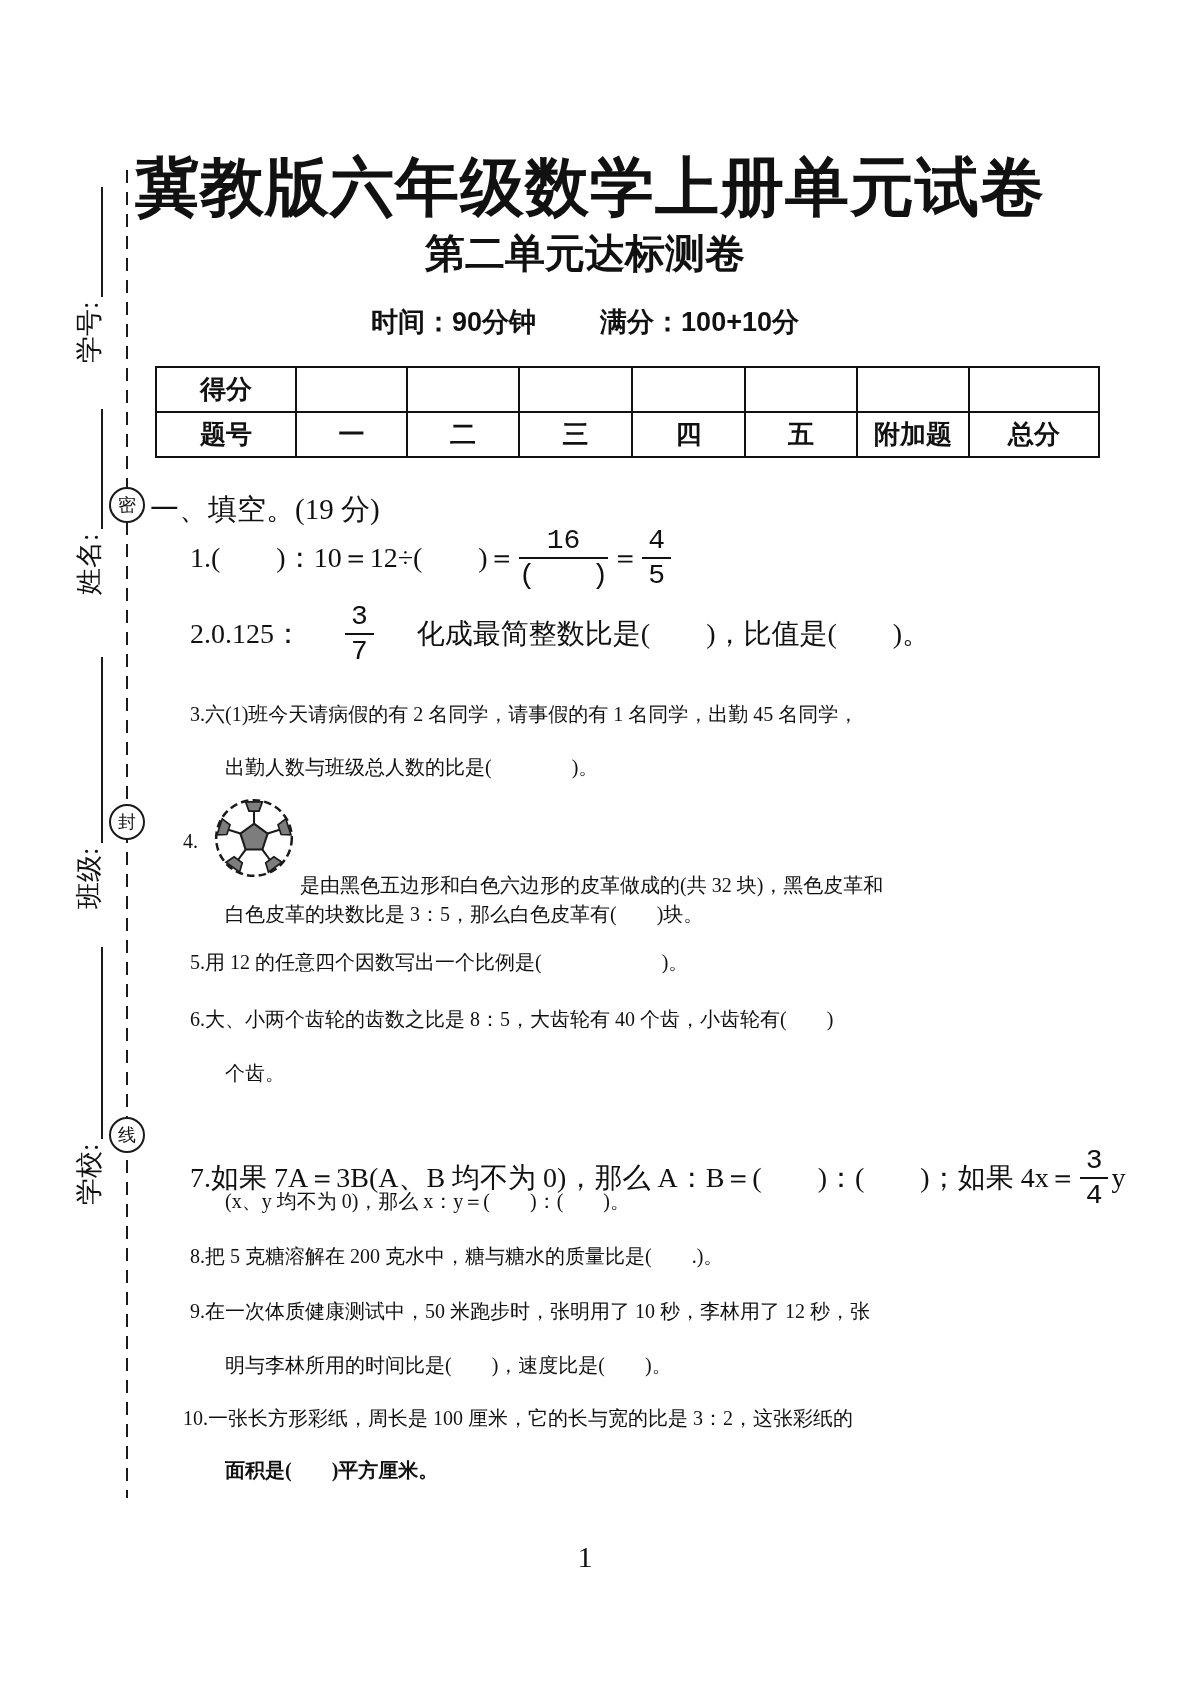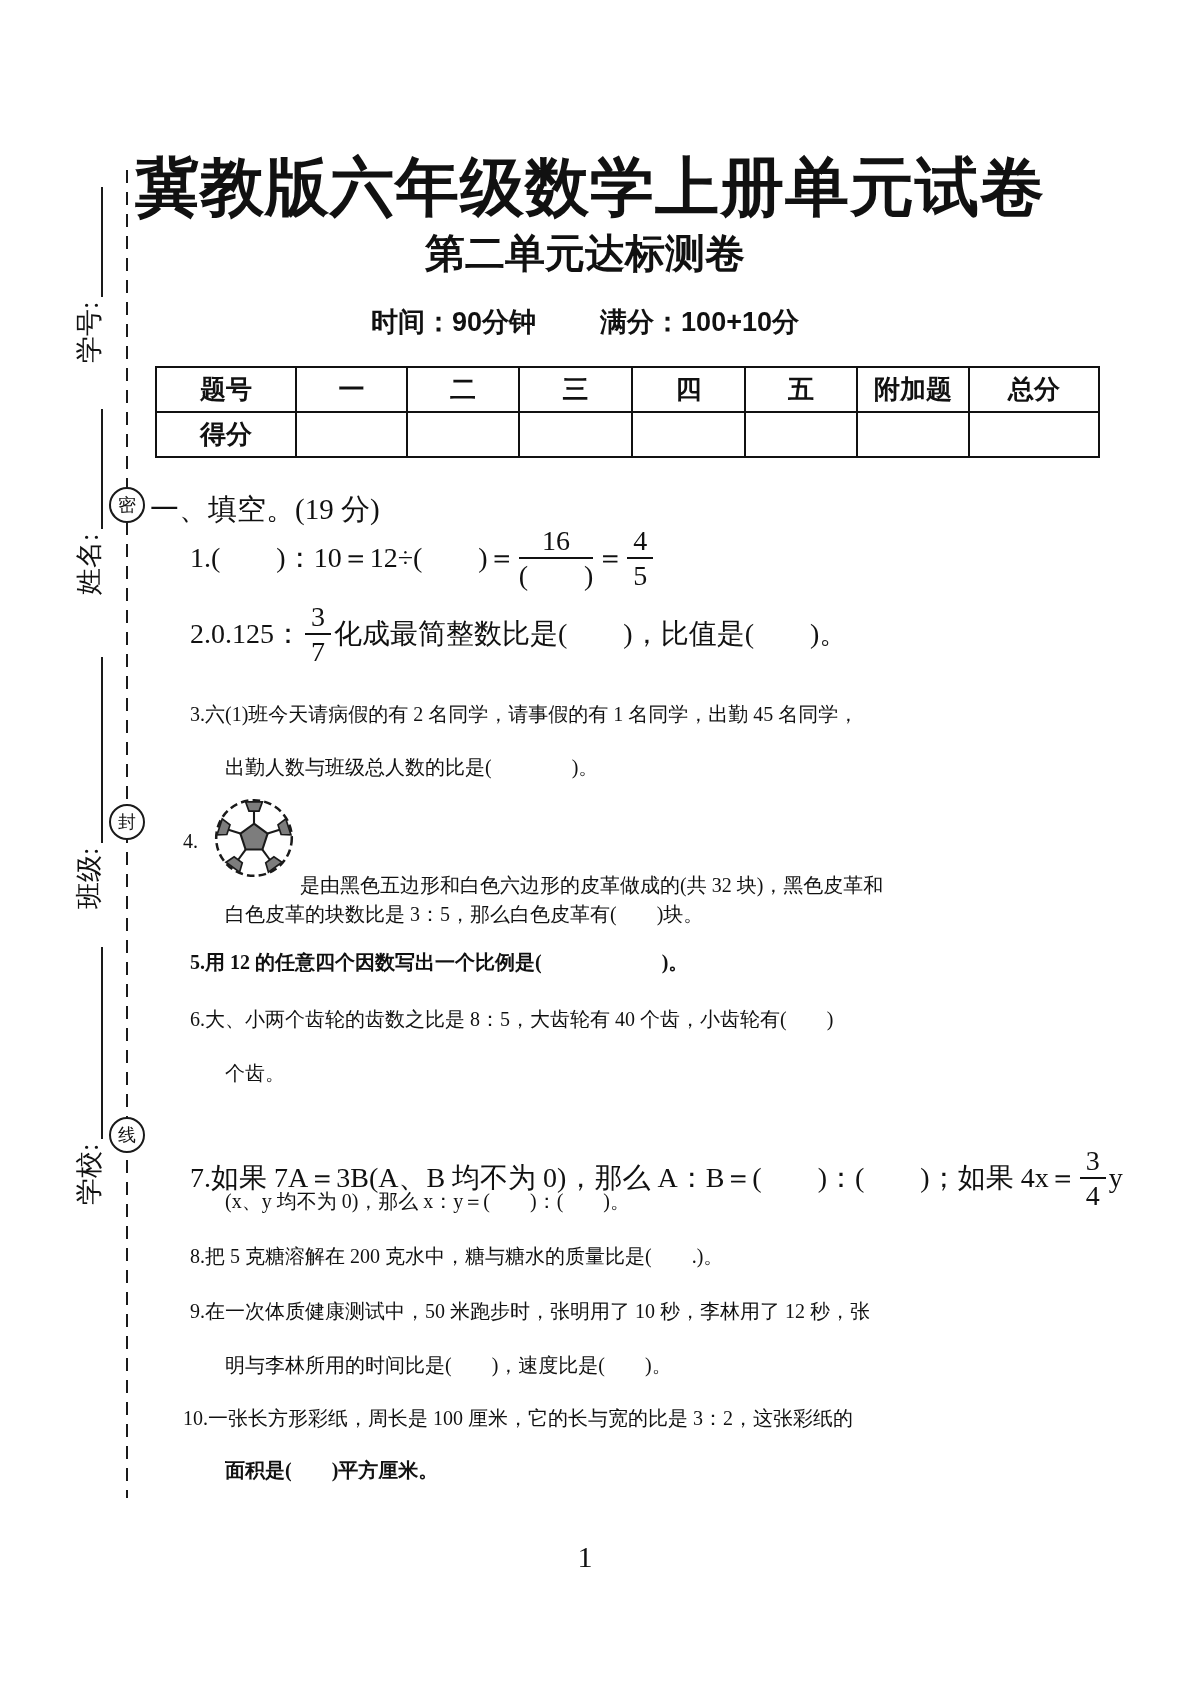--- a/index.html
+++ b/index.html
@@ -60,21 +60,21 @@
   }
 
   
   .qline {
     position:absolute; font-size:20px; white-space:nowrap; line-height:34px;
   }
   .qflex {
     position:absolute; display:flex; align-items:center;
     font-size:28px; white-space:nowrap;
   }
-  .frac { display:inline-block; text-align:center; line-height:1.05; margin:0 3px; }
+  .frac { display:inline-block; text-align:center; line-height:1.05; margin:0 3px;font-family:Liberation Mono, monospace; }
   .frac .num { display:block; border-bottom:2px solid #111; padding:0 6px 2px; }
   .frac .den { display:block; padding-top:2px; }
   .pagenum { top:1540px; font-size:30px; }
 </style>
 </head>
 <body>
 
 <div class="seal-dash-line"></div>
 
 <div class="margin-field" style="left:2px;  top:258px;  width:176px;">
@@ -116,58 +116,58 @@
       <col style="width:111px">
       <col style="width:112px">
       <col style="width:113px">
     <col style="width:113px">
       <col style="width:112px">
       <col style="width:112px">
       <col style="width:130px">
   </colgroup>
   <tbody>
       <tr>
+    <td>得分</td>
+    <td></td>
+    <td></td>
+    <td></td>
+    <td></td>
+    <td></td>
+    <td></td>
+    <td></td>
+  </tr>
+  <tr>
     <td>题号</td>
     <td>一</td>
     <td>二</td>
     <td>三</td>
     <td>四</td>
     <td>五</td>
     <td>附加题</td>
     <td>总分</td>
   </tr>
-  <tr>
-    <td>得分</td>
-    <td></td>
-    <td></td>
-    <td></td>
-    <td></td>
-    <td></td>
-    <td></td>
-    <td></td>
-  </tr>
 </tbody>
   </table>
 
 <div class="qline" style="left:150px; top:492px; font-size:29px;">一、填空。(19 分)</div>
 
 <div class="qflex" style="left:190px; top:522px; height:72px;justify-content:space-between;">
   <span>1.(　　)：10＝12÷(　　)＝</span>
   <span class="frac">
     <span class="num">16</span>
     <span class="den">(　　)</span>
   </span>
   <span>＝</span>
   <span class="frac">
     <span class="num">4</span>
     <span class="den">5</span>
   </span>
 </div>
 
-<div class="qflex" style="left:190px; top:598px; height:72px;">
+<div class="qflex" style="left:190px; top:598px; height:72px;gap:40px;">
   <span>2.0.125：</span>
   <span class="frac">
     <span class="num">3</span>
     <span class="den">7</span>
   </span>
   <span>化成最简整数比是(　　)，比值是(　　)。</span>
 </div>
 
 <div class="qline" style="left:190px; top:697px;">3.六(1)班今天请病假的有 2 名同学，请事假的有 1 名同学，出勤 45 名同学，</div>
 <div class="qline" style="left:225px; top:750px;">出勤人数与班级总人数的比是(　　　　)。</div>
@@ -183,21 +183,21 @@
     <use href="#wedge" transform="rotate(72 50 50)"></use>
     <use href="#wedge" transform="rotate(144 50 50)"></use>
     <use href="#wedge" transform="rotate(216 50 50)"></use>
     <use href="#wedge" transform="rotate(288 50 50)"></use>
   </g>
   <polygon points="50,33 66.2,44.7 60,63.7 40,63.7 33.8,44.7" fill="#7d7d7d" stroke="#1a1a1a" stroke-width="2.5"></polygon>
 </svg>
 <div class="qline" style="left:300px; top:868px;">是由黑色五边形和白色六边形的皮革做成的(共 32 块)，黑色皮革和</div>
 <div class="qline" style="left:225px; top:897px;">白色皮革的块数比是 3：5，那么白色皮革有(　　)块。</div>
 
-<div class="qline" style="left:190px; top:945px;font-weight:bold;">5.用 12 的任意四个因数写出一个比例是(　　　　　　)。</div>
+<div class="qline" style="left:190px; top:945px;">5.用 12 的任意四个因数写出一个比例是(　　　　　　)。</div>
 
 <div class="qline" style="left:190px; top:1002px;">6.大、小两个齿轮的齿数之比是 8：5，大齿轮有 40 个齿，小齿轮有(　　)</div>
 <div class="qline" style="left:225px; top:1056px;">个齿。</div>
 
 <div class="qflex" style="left:190px; top:1100px; height:68px;margin-top:44px;">
   <span>7.如果 7A＝3B(A、B 均不为 0)，那么 A：B＝(　　)：(　　)；如果 4x＝</span>
   <span class="frac">
     <span class="num">3</span>
     <span class="den">4</span>
   </span>

